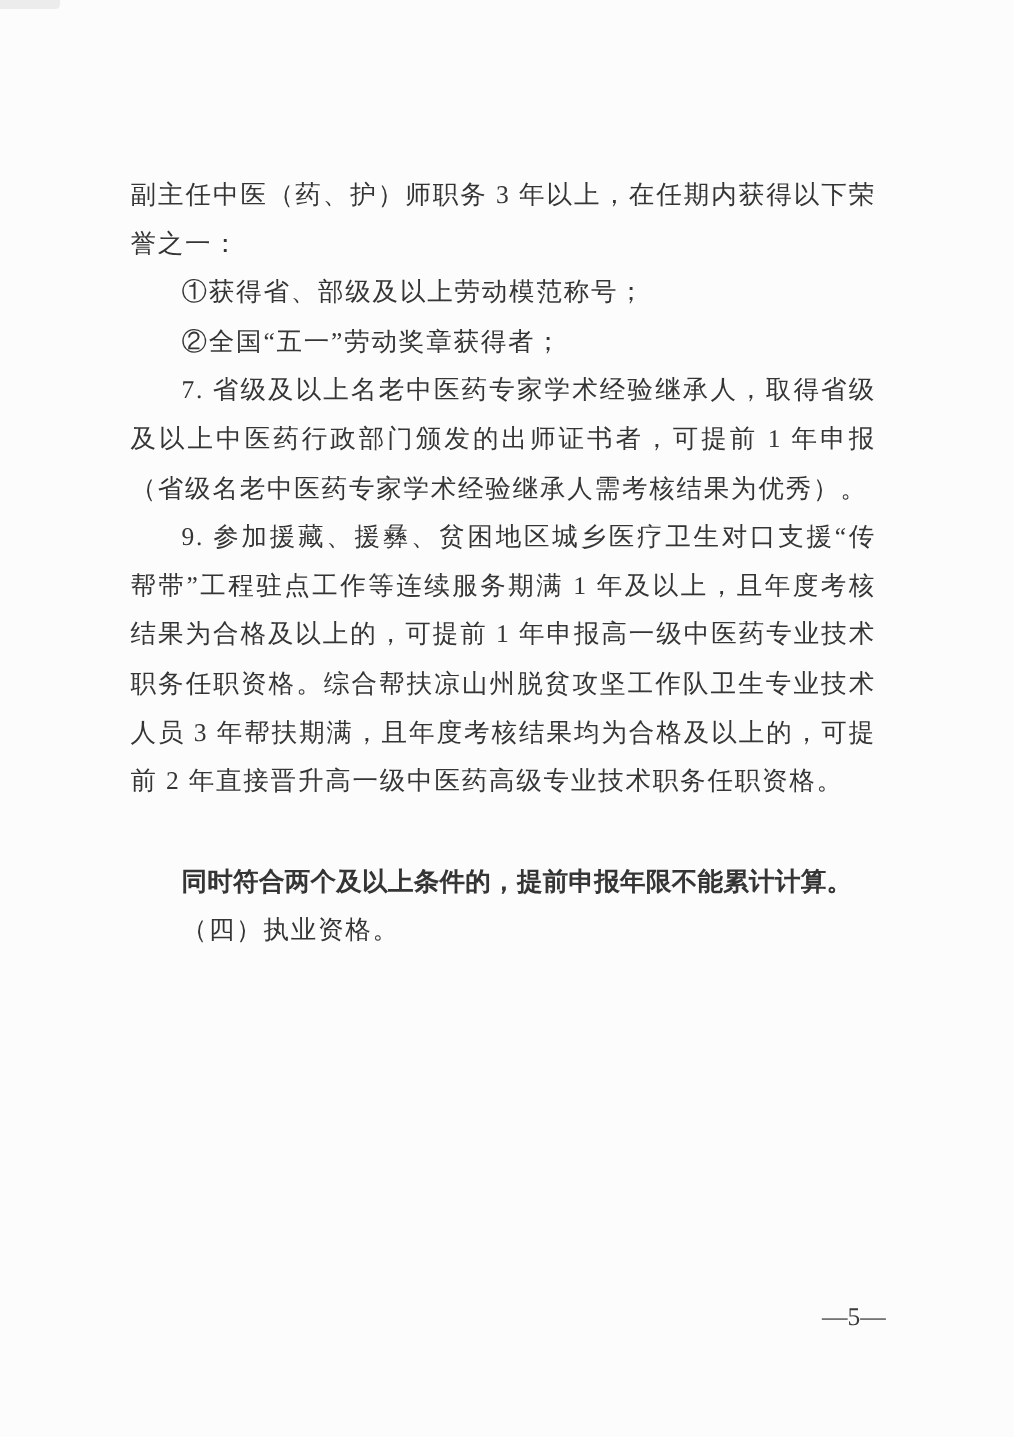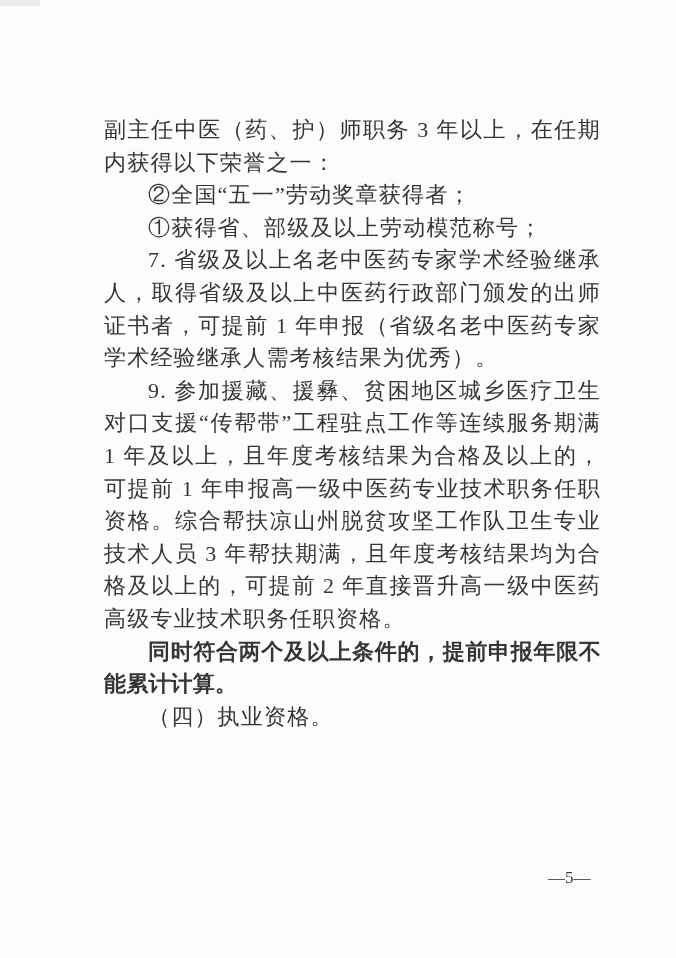--- a/index.html
+++ b/index.html
@@ -20,39 +20,40 @@
     position: absolute;
     left: 0;
     top: 0;
     width: 40px;
     height: 6px;
     background: #ececec;
     border-radius: 0 0 3px 0;
   }
   .content {
     position: absolute;
-    left: 104px;
+    left: 87px;
     top: 114px;
     width: 497px;
     color: #353535;
-    font-size: 22px;
+    font-size: 17px;
     line-height: 32.6px;
     letter-spacing: 1.2px;
     text-align: justify;
   }
   .content p {
     margin: 0;
     text-indent: 2em;
   }
   .content p.continuation {
     text-indent: 0;
   }
   .content p.bold-line {
     font-weight: bold;
     letter-spacing: 0.2px;
+    margin-top: 34px;
   }
   .content p.gap-before {
     margin-top: 6px;
   }
   .page-number {
     position: absolute;
     left: 548px;
     top: 868px;
     color: #3c3c3c;
     font-size: 17px;
@@ -62,22 +63,22 @@
 </style>
 </head>
 <body>
 
 <div class="page">
 
   <div class="scan-smudge"></div>
 
   <div class="content">
     <p class="continuation">副主任中医（药、护）师职务 3 年以上，在任期内获得以下荣誉之一：</p>
+    <p>①获得省、部级及以上劳动模范称号；</p>
     <p>②全国“五一”劳动奖章获得者；</p>
-    <p>①获得省、部级及以上劳动模范称号；</p>
     <p>7. 省级及以上名老中医药专家学术经验继承人，取得省级及以上中医药行政部门颁发的出师证书者，可提前 1 年申报（省级名老中医药专家学术经验继承人需考核结果为优秀）。</p>
     <p>9. 参加援藏、援彝、贫困地区城乡医疗卫生对口支援“传帮带”工程驻点工作等连续服务期满 1 年及以上，且年度考核结果为合格及以上的，可提前 1 年申报高一级中医药专业技术职务任职资格。综合帮扶凉山州脱贫攻坚工作队卫生专业技术人员 3 年帮扶期满，且年度考核结果均为合格及以上的，可提前 2 年直接晋升高一级中医药高级专业技术职务任职资格。</p>
     <p class="bold-line">同时符合两个及以上条件的，提前申报年限不能累计计算。</p>
     <p>（四）执业资格。</p>
   </div>
 
   <div class="page-number">—5—</div>
 
 </div>
 

